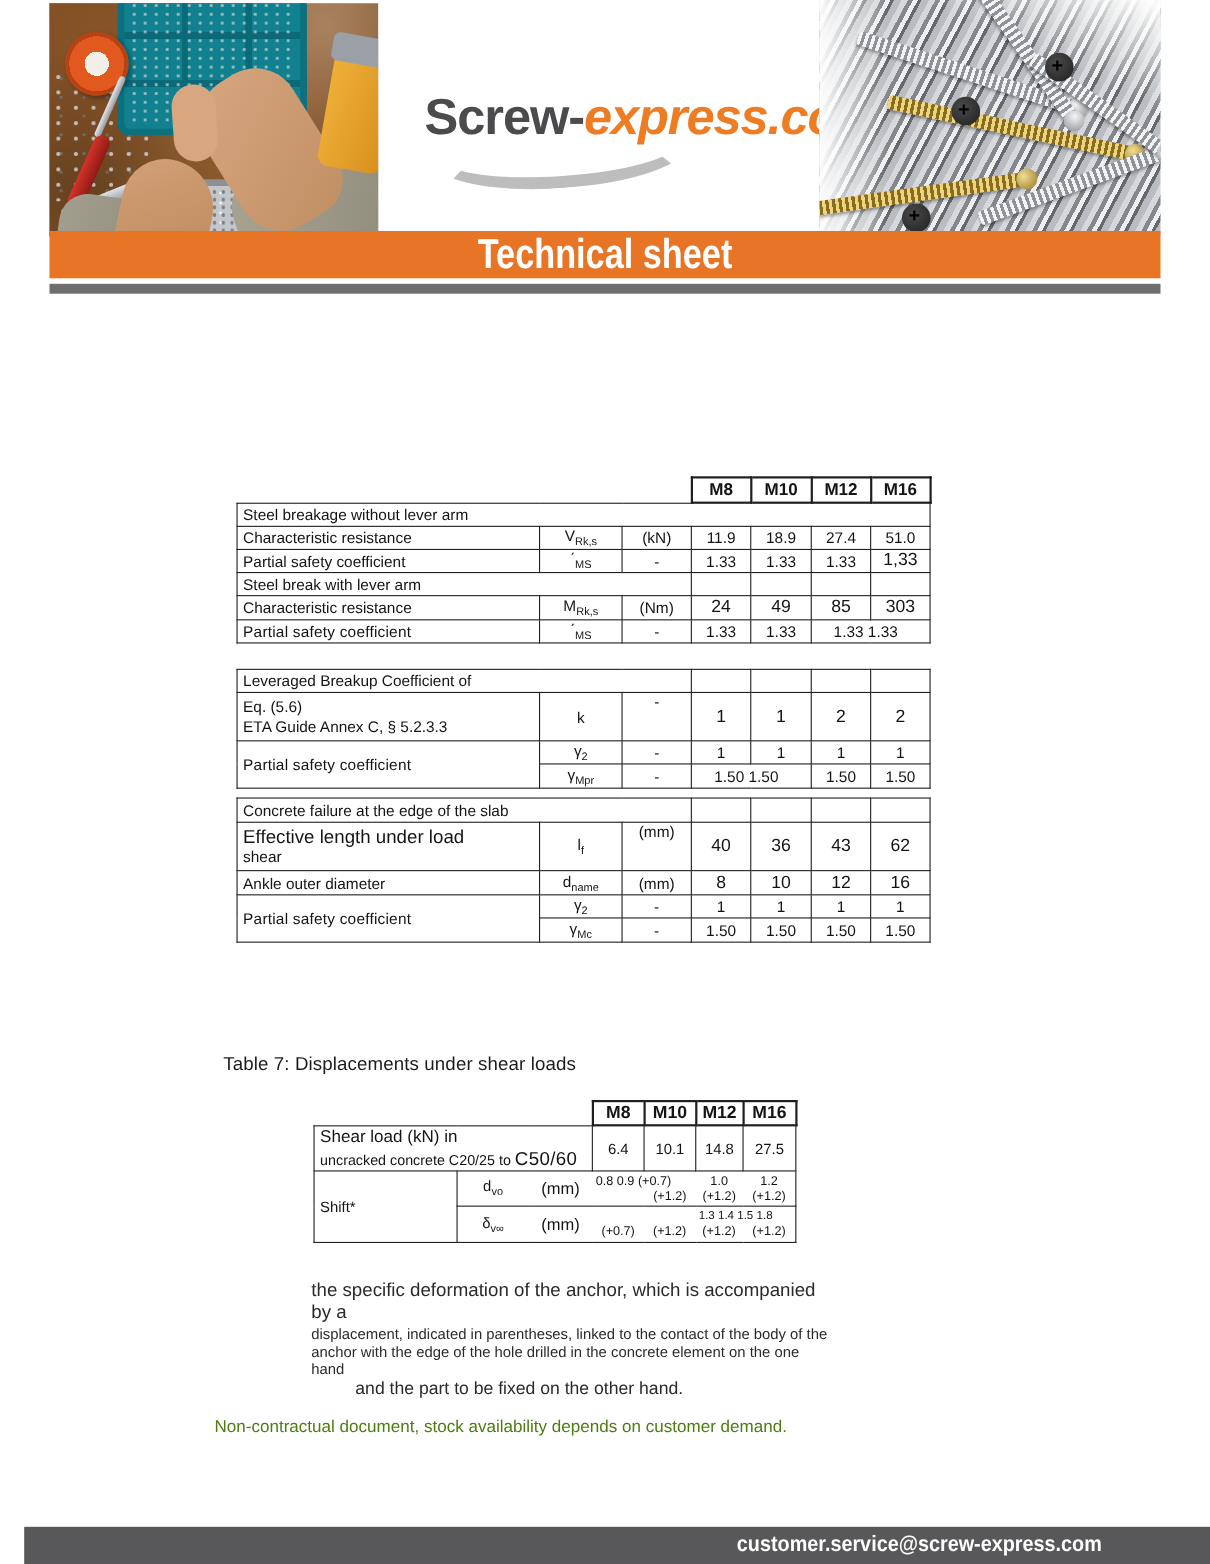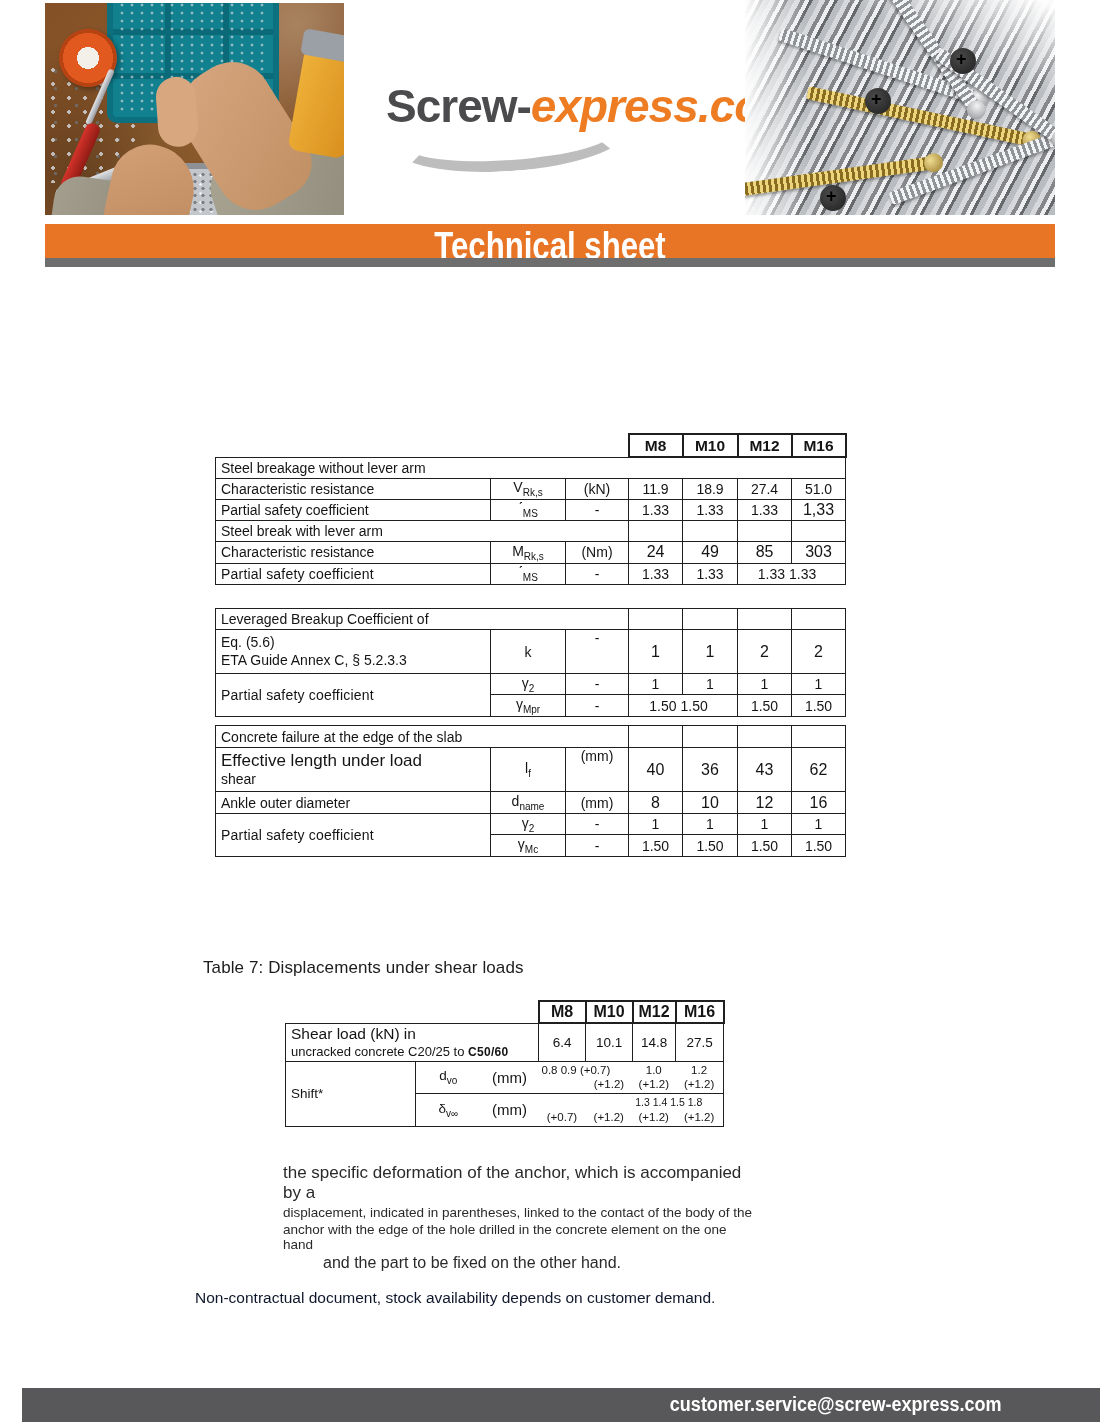--- a/index.html
+++ b/index.html
@@ -87,21 +87,21 @@
     box-shadow:0 2px 3px rgba(0,0,0,.35); }
   .screw.brass { background: repeating-linear-gradient(90deg,#ecd57c 0 3px,#8a6c20 3px 6px);
     box-shadow:0 2px 3px rgba(0,0,0,.35); }
   .screw::after { content:""; position:absolute; right:-9px; top:-3.5px; width:19px; height:19px;
     border-radius:50%; background: radial-gradient(circle at 35% 35%, #f4f5f6, #87898d); }
   .screw.brass::after { background: radial-gradient(circle at 35% 35%, #f0dd90, #97762a); }
   .dhead { position:absolute; width:26px; height:26px; border-radius:50%;
     background: radial-gradient(circle at 38% 35%, #4a4a4a, #1f1f1f); }
   .dhead::after { content:"+"; position:absolute; left:6px; top:1px; color:#000; font-size:18px; font-weight:700; }
 
-  .banner { position:absolute; left:45px; top:224px; width:1010px; height:43px; }
+  .banner { position:absolute; left:45px; top:210px; width:1010px; height:43px; }
   .banner-title { position:absolute; left:0; right:0; top:1px; text-align:center;
     color:#ffffff; font-size:38px; font-weight:800; letter-spacing:0;
     transform:scaleX(.82); transform-origin:center; white-space:nowrap; }
   .banner-shadow { position:absolute; left:45px; top:258px; width:1010px; height:9px; background:#6e6e6e; }
 
   
   .ttitle { position:absolute; font-size:16.5px; color:#1c1c1c; letter-spacing:.1px; }
   #t6-title { left:203px; top:367px; }
   #t7-title { left:203px; top:958px; font-size:17px; }
 
@@ -130,29 +130,29 @@
   #t7 td { font-size:13.5px; }
   #t7 th { font-size:16px; }
   .shiftcell { font-size:16px; text-align:left; vertical-align:middle; }
   td.nosep-r { border-right:none !important; }
   td.nosep-l { border-left:none !important; }
   .openvals { padding:1px 0 !important; }
   .ovgrid { display:flex; }
   .ovcol { text-align:center; font-size:11.5px; line-height:1.3; }
   .ovcol .ln { height:14px; }
   .ovcol .nowrap { white-space:nowrap; text-align:left; padding-left:3px; }
-  .c50 { font-size:12px; letter-spacing:.3px;font-weight:bold; }
+  .c50 { font-size:17px; letter-spacing:.3px; }
 
   
   .footnote { position:absolute; left:283px; top:1163px; width:470px; color:#2a2a2a; }
   .footnote .fl1 { font-size:14.5px; margin-bottom:1px; }
   .footnote .fl2 { font-size:17px; margin-bottom:2px; }
   .footnote .fl3, .footnote .fl4 { font-size:13.5px; margin-bottom:2px; }
   .footnote .fl5 { font-size:16px; margin-top:2px;margin-left:40px; }
-  .noncontract { position:absolute; left:195px; top:1289px; font-size:15.5px; color:#0f172a; }
+  .noncontract { position:absolute; left:195px; top:1289px; font-size:15.5px; color:#4d7c0f; }
   .footer-bar { position:absolute; left:22px; top:1388px; width:1078px; height:34px; }
   .footer-email { position:absolute; right:98px; top:5px; color:#ffffff;
     font-size:20px; font-weight:700; transform:scaleX(.9); transform-origin:right; }
 </style>
 </head>
 <body>
 
 <div class="page">
 
   <div class="photo photo-left">

